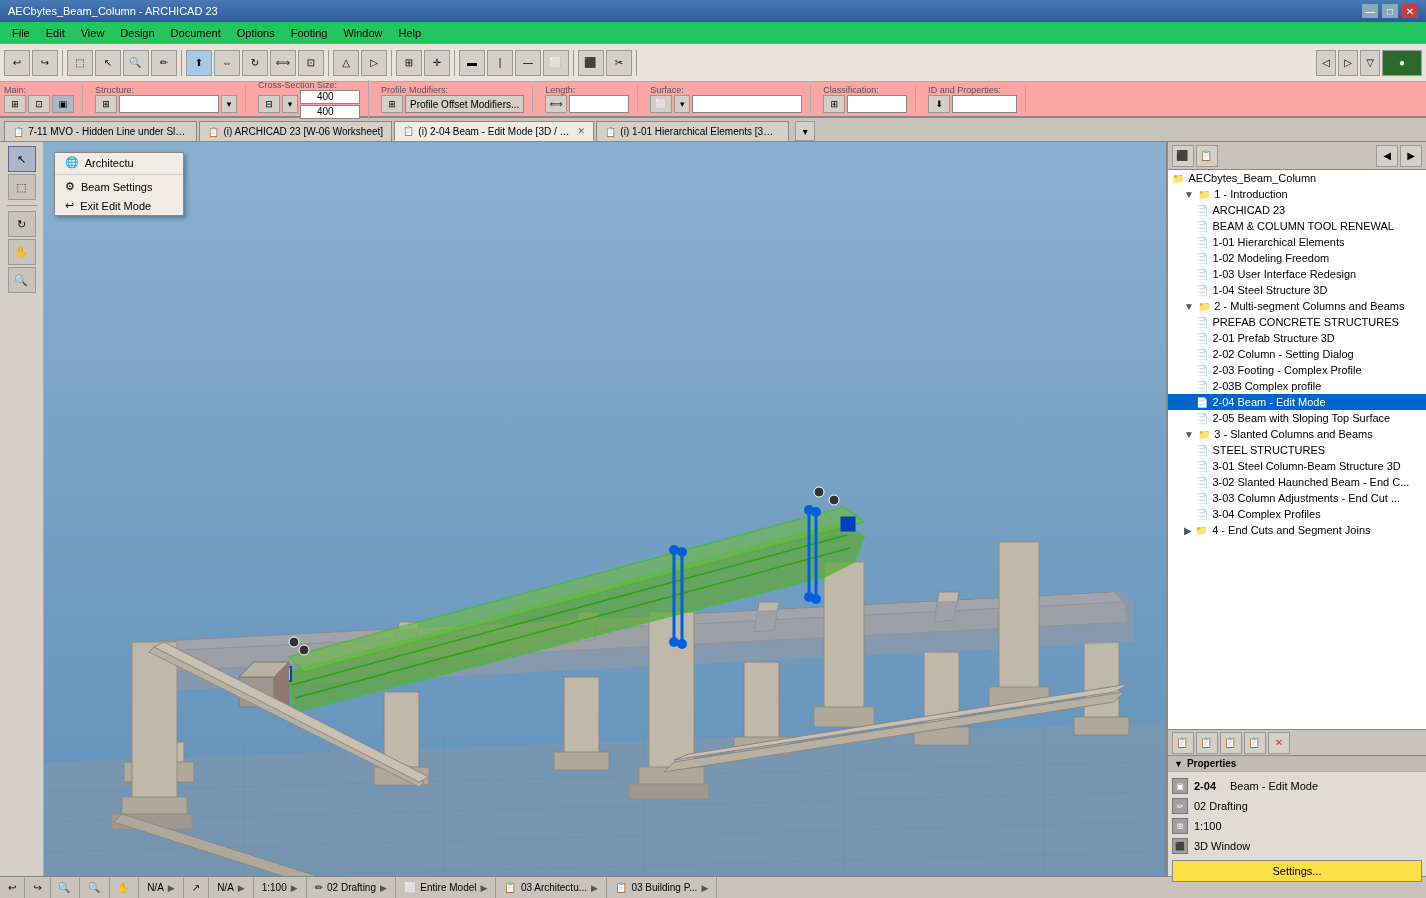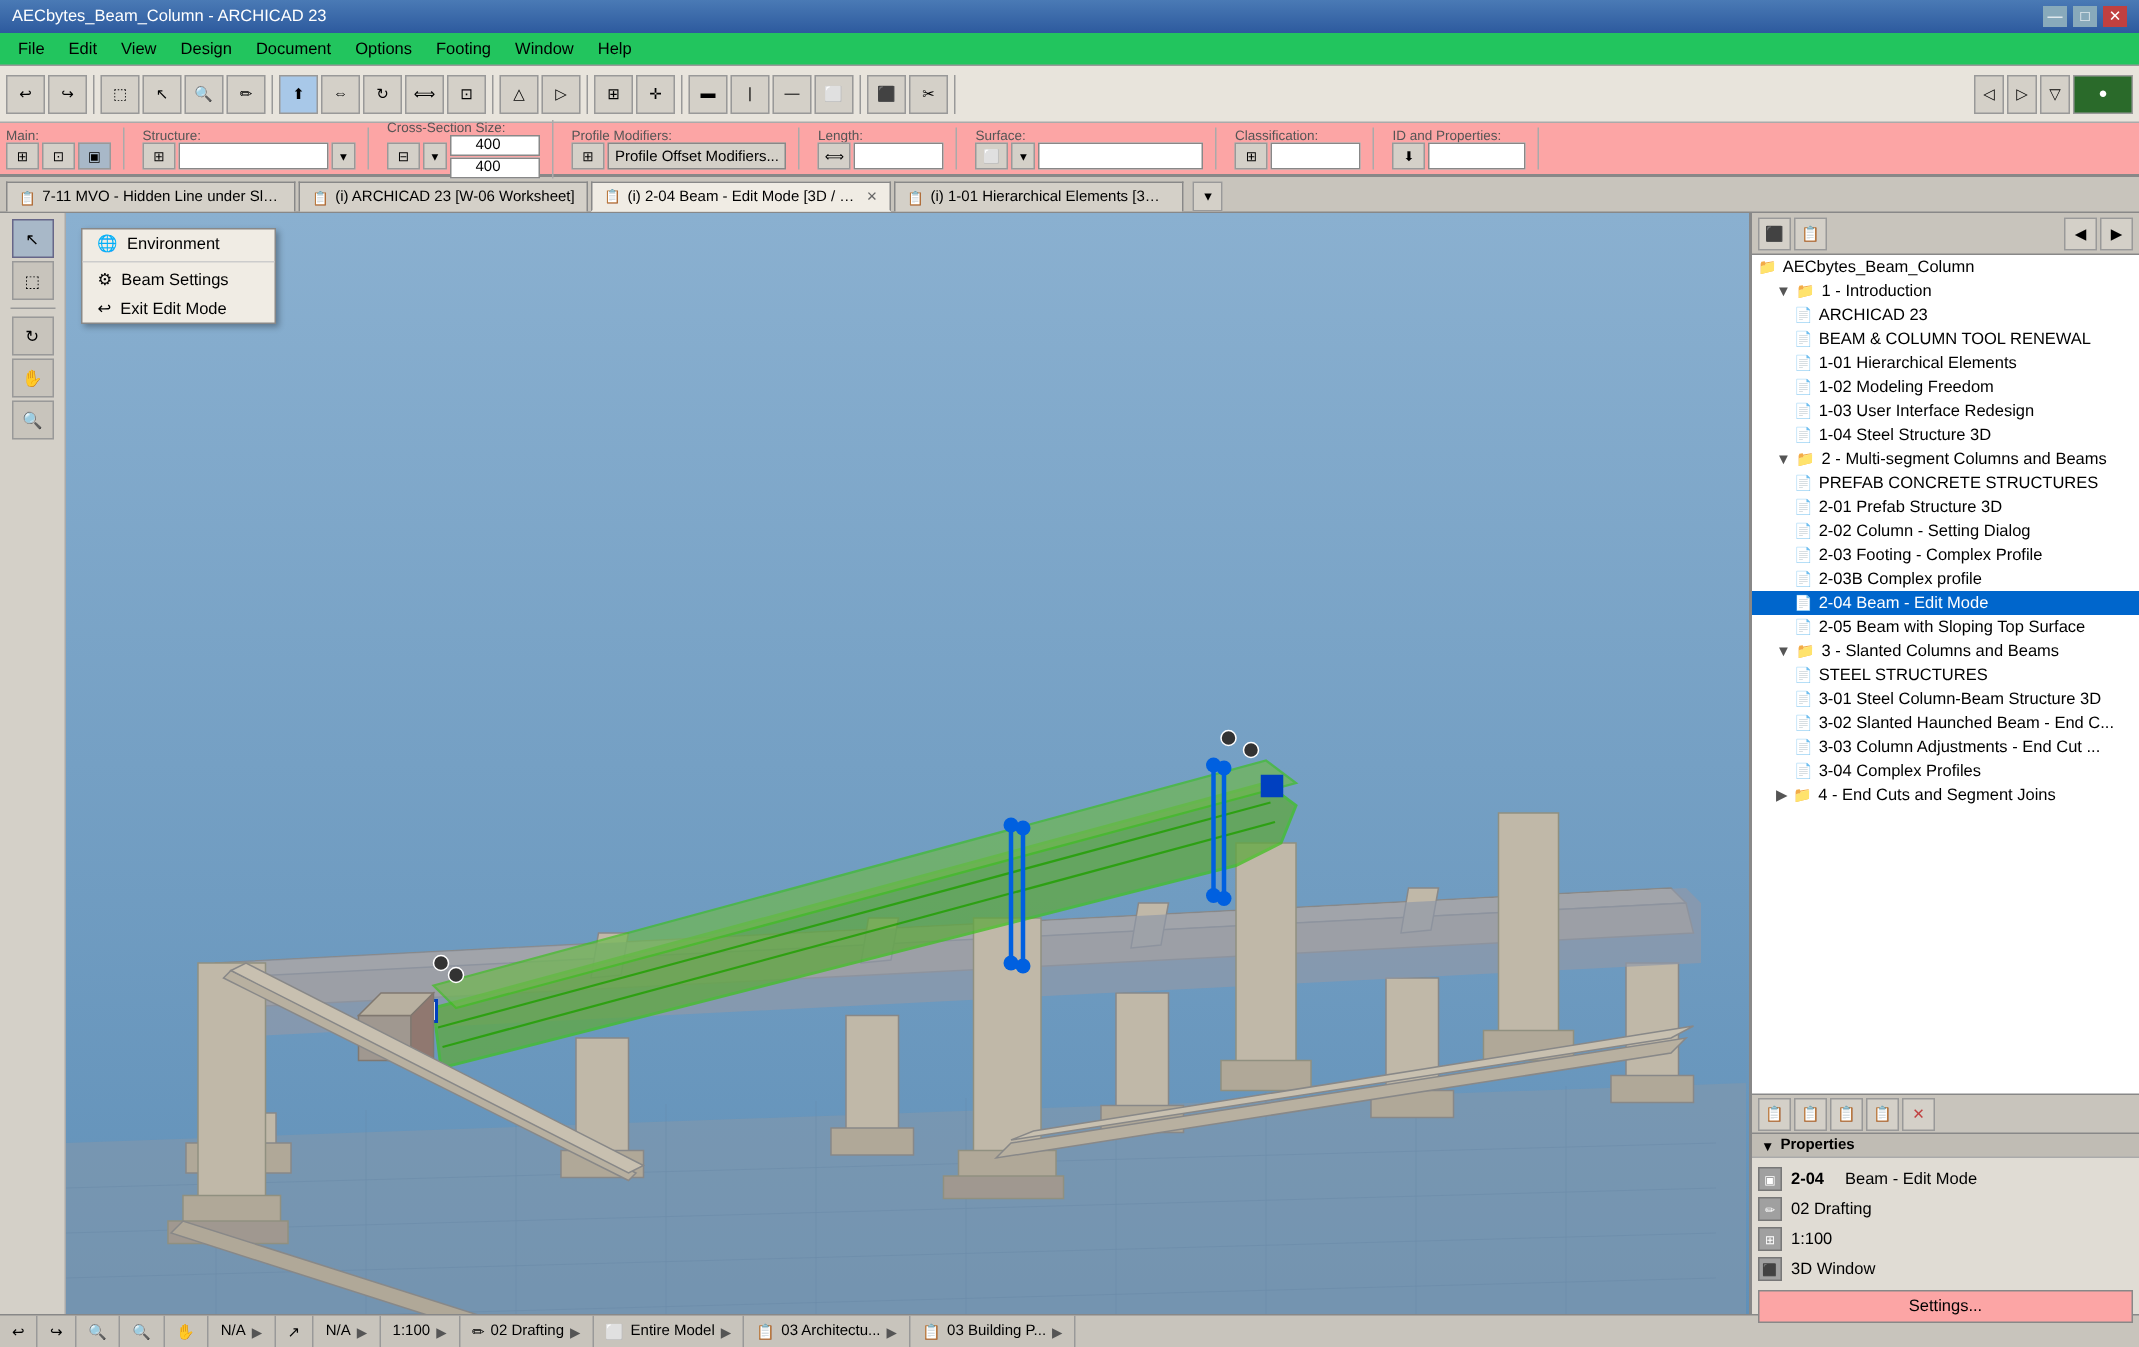--- a/index.html
+++ b/index.html
@@ -248,21 +248,21 @@
       display: flex;
       align-items: center;
       gap: 6px;
       padding: 2px 0;
       font-size: 11px;
     }
     .prop-icon { width: 16px; height: 16px; background: #a0a0a0; border: 1px solid #777; display: flex; align-items: center; justify-content: center; font-size: 8px; color: white; flex-shrink: 0; }
     .settings-btn {
       width: 100%;
       height: 22px;
-      background: #fca5a5;
+      background: #fde047;
       border: 1px solid #888;
       cursor: pointer;
       font-size: 11px;
       margin-top: 4px;
     }
 
     
     #status-bar {
       height: 22px;
       background: #c8c4bc;
@@ -464,21 +464,21 @@
     <div class="left-btn">↻</div>
     <div class="left-btn">✋</div>
     <div class="left-btn">🔍</div>
   </div>
 
   <div id="viewport">
 
     <div id="context-menu">
       <div class="ctx-item">
         <span>🌐</span>
-        <span>Environment</span>
+        <span>Architectu</span>
       </div>
       <div class="ctx-separator"></div>
       <div class="ctx-item">
         <span>⚙</span>
         <span>Beam Settings</span>
       </div>
       <div class="ctx-item">
         <span>↩</span>
         <span>Exit Edit Mode</span>
       </div>

